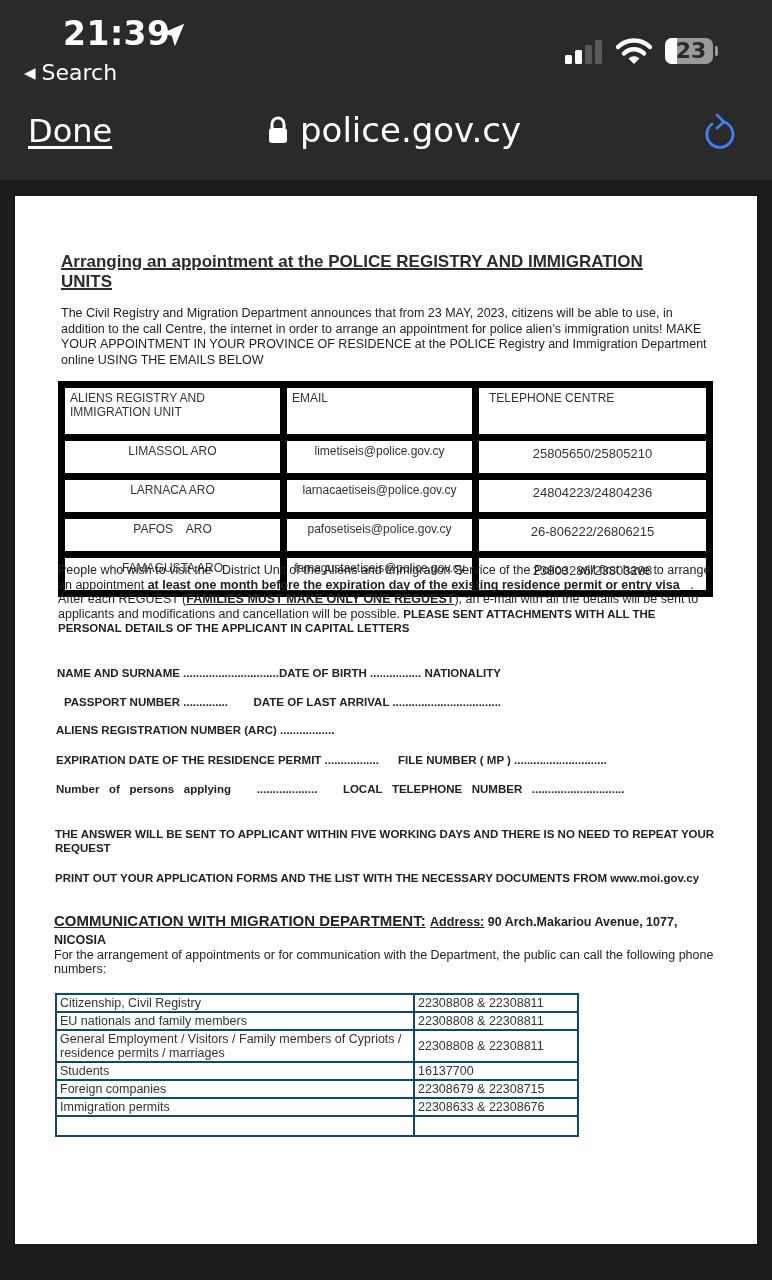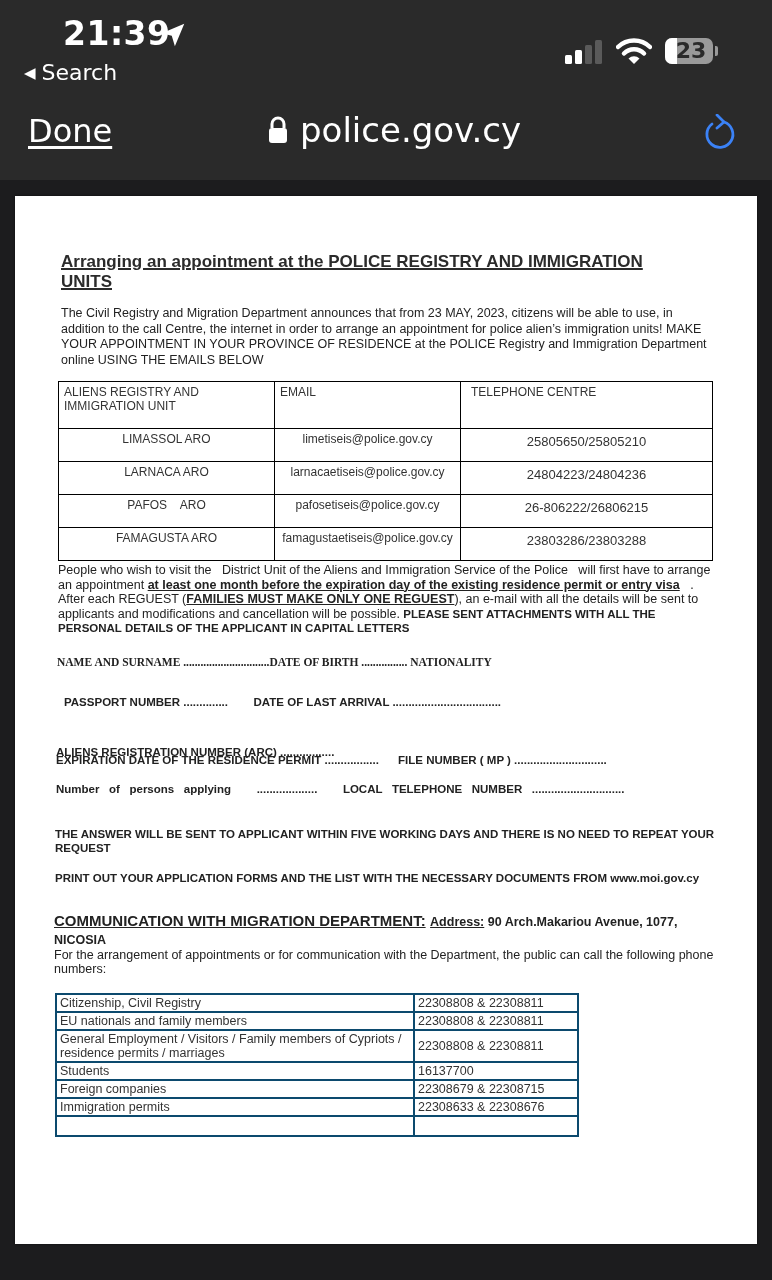--- a/index.html
+++ b/index.html
@@ -37,21 +37,21 @@
     position:absolute; left:46px; top:56px; width:600px;
     font-weight:bold; font-size:17px; line-height:20px; color:#2b2b2b;
     text-decoration:underline; text-decoration-thickness:2px;
   }
   .intro {
     position:absolute; left:46px; top:110px; width:650px;
     font-size:12.5px; line-height:15.5px; color:#222;
   }
   table { border-collapse:collapse; }
   .units-table { position:absolute; left:43px; top:185px; width:655px; font-size:12px; color:#333; }
-  .units-table td { border:1px solid #000000; vertical-align:top; padding:3px 5px; }
+  .units-table td { border:7px solid #000000; vertical-align:top; padding:3px 5px; }
   .units-table tr.head td { height:40px; }
   .units-table tr.row td { height:24px;text-align:center; }
   .units-table td.c1 { width:205px; }
   .units-table td.c2 { width:175px;margin-left:15px; }
   .units-table td.c3 { padding-left:10px; }
   .units-table tr.row td.c3 { font-size:13px; padding-left:5px; padding-top:5px; }
   .people {
     position:absolute; left:43px; top:367px; width:660px;
     font-size:12.5px; line-height:14.5px; color:#222;
   }
@@ -145,23 +145,23 @@
       <tr class="row">
         <td class="c1">FAMAGUSTA ARO</td>
         <td class="c2">famagustaetiseis@police.gov.cy</td>
         <td class="c3">23803286/23803288</td>
       </tr>
     </tbody>
       </table>
 
     <div class="people" style="white-space:pre-wrap"><span>People who wish to visit the   District Unit of the Aliens and Immigration Service of the Police   will first have to arrange an appointment </span><span class="ul">at least one month before the expiration day of the existing residence permit or entry visa</span><span>   . After each REGUEST (</span><span class="ul">FAMILIES MUST MAKE ONLY ONE REGUEST</span><span>), an e-mail with all the details will be sent to applicants and modifications and cancellation will be possible. </span><span class="b">PLEASE SENT ATTACHMENTS WITH ALL THE PERSONAL DETAILS OF THE APPLICANT IN CAPITAL LETTERS</span></div>
 
-    <div class="form-line" style="left:42px; top:460px;font-family:Liberation Serif, serif;">NAME AND SURNAME ..............................DATE OF BIRTH ................ NATIONALITY</div>
+    <div class="form-line" style="left:42px; top:471px;">NAME AND SURNAME ..............................DATE OF BIRTH ................ NATIONALITY</div>
     <div class="form-line" style="left:49px; top:500px;">PASSPORT NUMBER ..............        DATE OF LAST ARRIVAL ..................................</div>
-    <div class="form-line" style="left:41px; top:550px;">ALIENS REGISTRATION NUMBER (ARC) .................</div>
+    <div class="form-line" style="left:41px; top:528px;">ALIENS REGISTRATION NUMBER (ARC) .................</div>
     <div class="form-line" style="left:41px; top:558px;">EXPIRATION DATE OF THE RESIDENCE PERMIT .................      FILE NUMBER ( MP ) .............................</div>
     <div class="form-line" style="left:41px; top:587px;">Number   of   persons   applying        ...................        LOCAL   TELEPHONE   NUMBER   .............................</div>
 
     <div class="note" style="top:631px;">THE ANSWER WILL BE SENT TO APPLICANT WITHIN FIVE WORKING DAYS AND THERE IS NO NEED TO REPEAT YOUR REQUEST</div>
     <div class="note" style="top:675px;">PRINT OUT YOUR APPLICATION FORMS AND THE LIST WITH THE NECESSARY DOCUMENTS FROM www.moi.gov.cy</div>
 
     <div class="comm">
       <span class="h">COMMUNICATION WITH MIGRATION DEPARTMENT:</span>
       <span class="addr-label">Address:</span><span class="addr"> 90 Arch.Makariou Avenue, 1077, NICOSIA</span>
       <div class="p">For the arrangement of appointments or for communication with the Department, the public can call the following phone numbers:</div>

